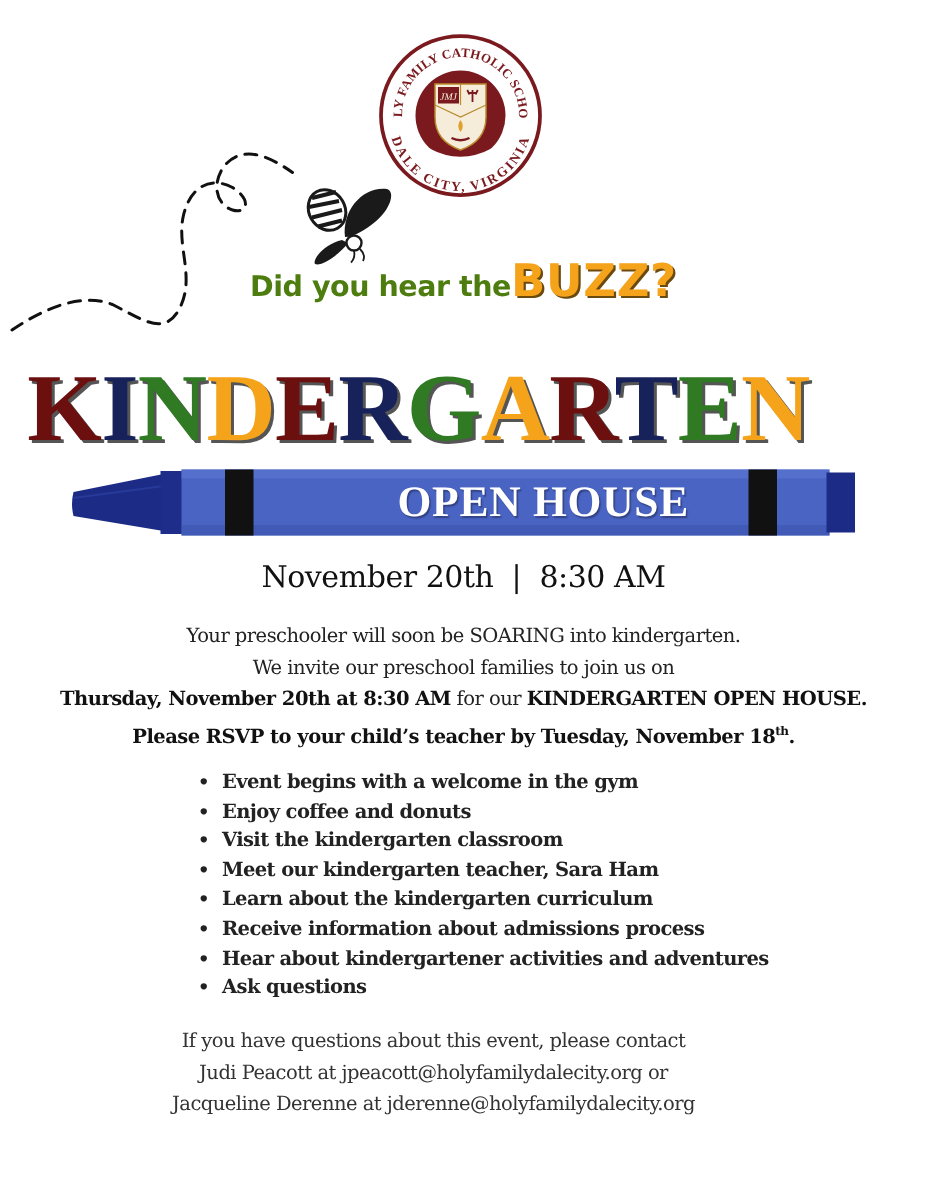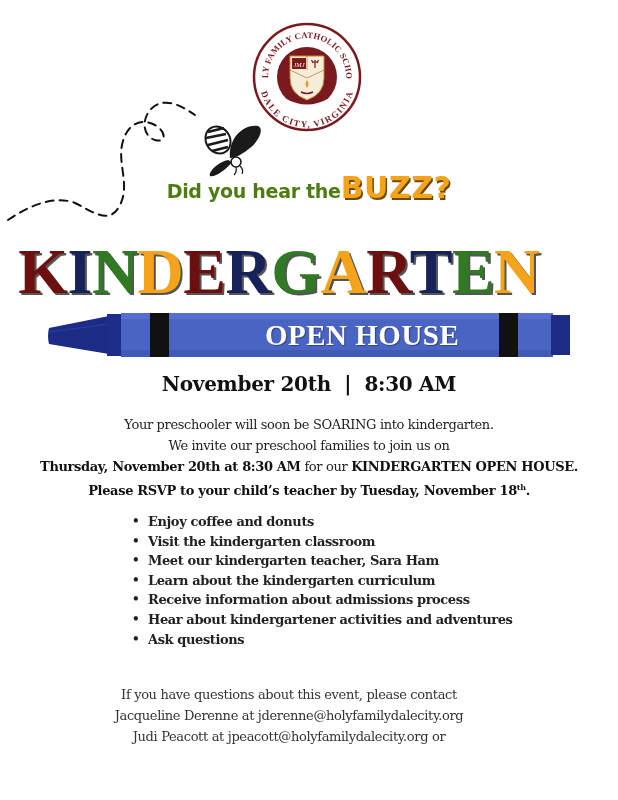--- a/index.html
+++ b/index.html
@@ -20,21 +20,21 @@
 
   
   #kinder { left:0; width:558px; top:240px; text-align:center; font-family:"Liberation Serif", serif; font-weight:bold; font-size:64px; line-height:64px; letter-spacing:-0.5px; white-space:nowrap; }
   #kinder span { text-shadow:2px 2px 0 #555; }
 
   
   #crayon { left:47px; top:310px; width:523px; height:50px; }
   #open-house { left:265px; top:315px; width:230px; text-align:left; font-family:"Liberation Serif", serif; font-weight:bold; font-size:29px; color:#ffffff; letter-spacing:0.5px; line-height:40px; text-shadow:1px 1px 1px rgba(0,0,0,0.35); }
 
   
-  #date { left:0; width:618px; top:372px; text-align:center; font-family:"DejaVu Serif", serif; font-weight:bold; font-size:20px; color:#111; letter-spacing:-0.3px; }
+  #date { left:0; width:618px; top:372px; text-align:center; font-family:"DejaVu Serif", serif; font-weight:normal; font-size:20px; color:#111; letter-spacing:-0.3px; }
 
   
   #intro { left:0; width:618px; top:414px; text-align:center; font-size:13px; line-height:21px; color:#222; font-family:"DejaVu Serif", serif; letter-spacing:-0.35px; }
   #intro b { font-weight:bold; color:#111; }
   #intro sup { font-size:8px; }
 
   
   #bullets { left:132px; top:512px; margin:0; padding:0; list-style:none; font-family:"DejaVu Serif", serif; font-size:13px; line-height:19.6px; color:#222; letter-spacing:-0.4px; font-weight:600; }
   #bullets li { position:relative; padding-left:16px; white-space:nowrap; }
   #bullets li::before { content:"•"; position:absolute; left:0; top:0; font-size:12px; }
@@ -119,26 +119,27 @@
   <div>We invite our preschool families to join us on</div>
   <div style="white-space:nowrap;">
     <b>Thursday, November 20th at 8:30 AM</b><span style="white-space:pre;"> for our </span><b>KINDERGARTEN OPEN HOUSE.</b>
   </div>
   <div style="font-weight:bold;color:#111;">
     <span>Please RSVP to your child’s teacher by Tuesday, November 18</span><sup>th</sup><span>.</span>
   </div>
 </div>
 
 <ul id="bullets" class="abs">
+  <li>Event begins with a welcome in the gym</li>
   <li>Enjoy coffee and donuts</li>
   <li>Visit the kindergarten classroom</li>
   <li>Meet our kindergarten teacher, Sara Ham</li>
   <li>Learn about the kindergarten curriculum</li>
   <li>Receive information about admissions process</li>
   <li>Hear about kindergartener activities and adventures</li>
   <li>Ask questions</li>
 </ul>
 
 <div id="contact" class="abs">
   <div>If you have questions about this event, please contact</div>
+  <div>Judi Peacott at jpeacott@holyfamilydalecity.org or</div>
   <div>Jacqueline Derenne at jderenne@holyfamilydalecity.org</div>
-  <div>Judi Peacott at jpeacott@holyfamilydalecity.org or</div>
 </div>
 
 </body></html>

